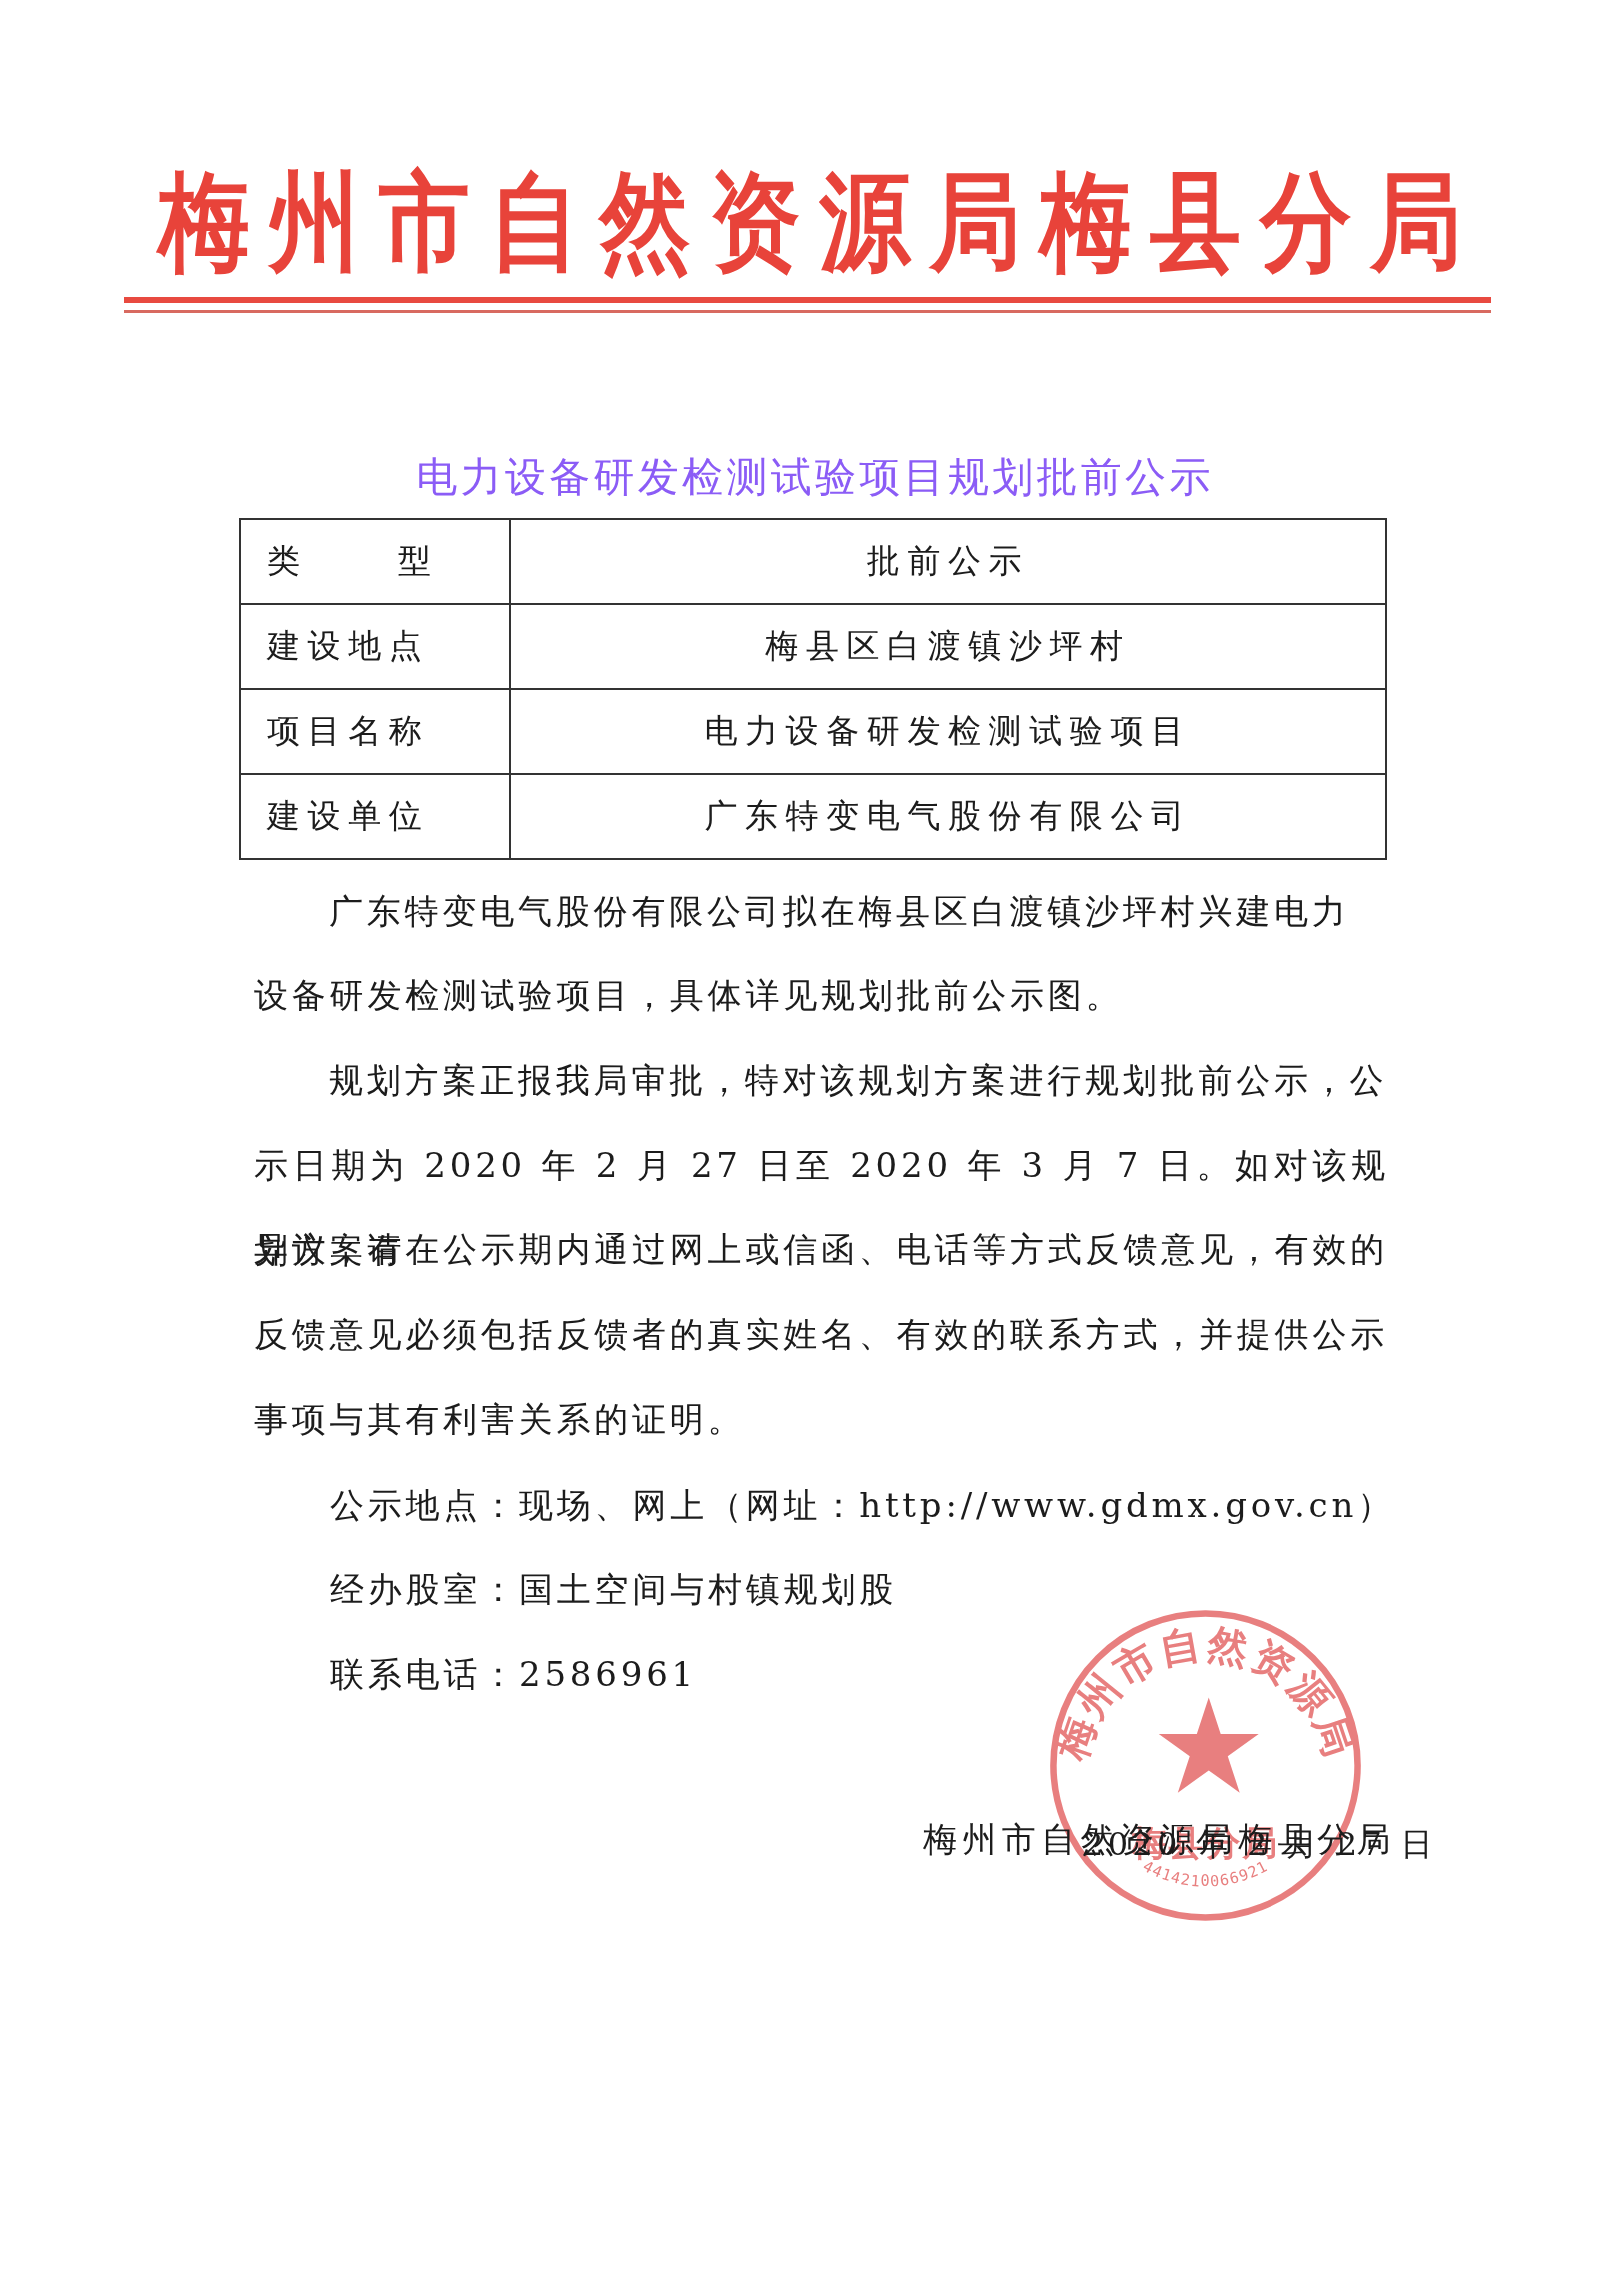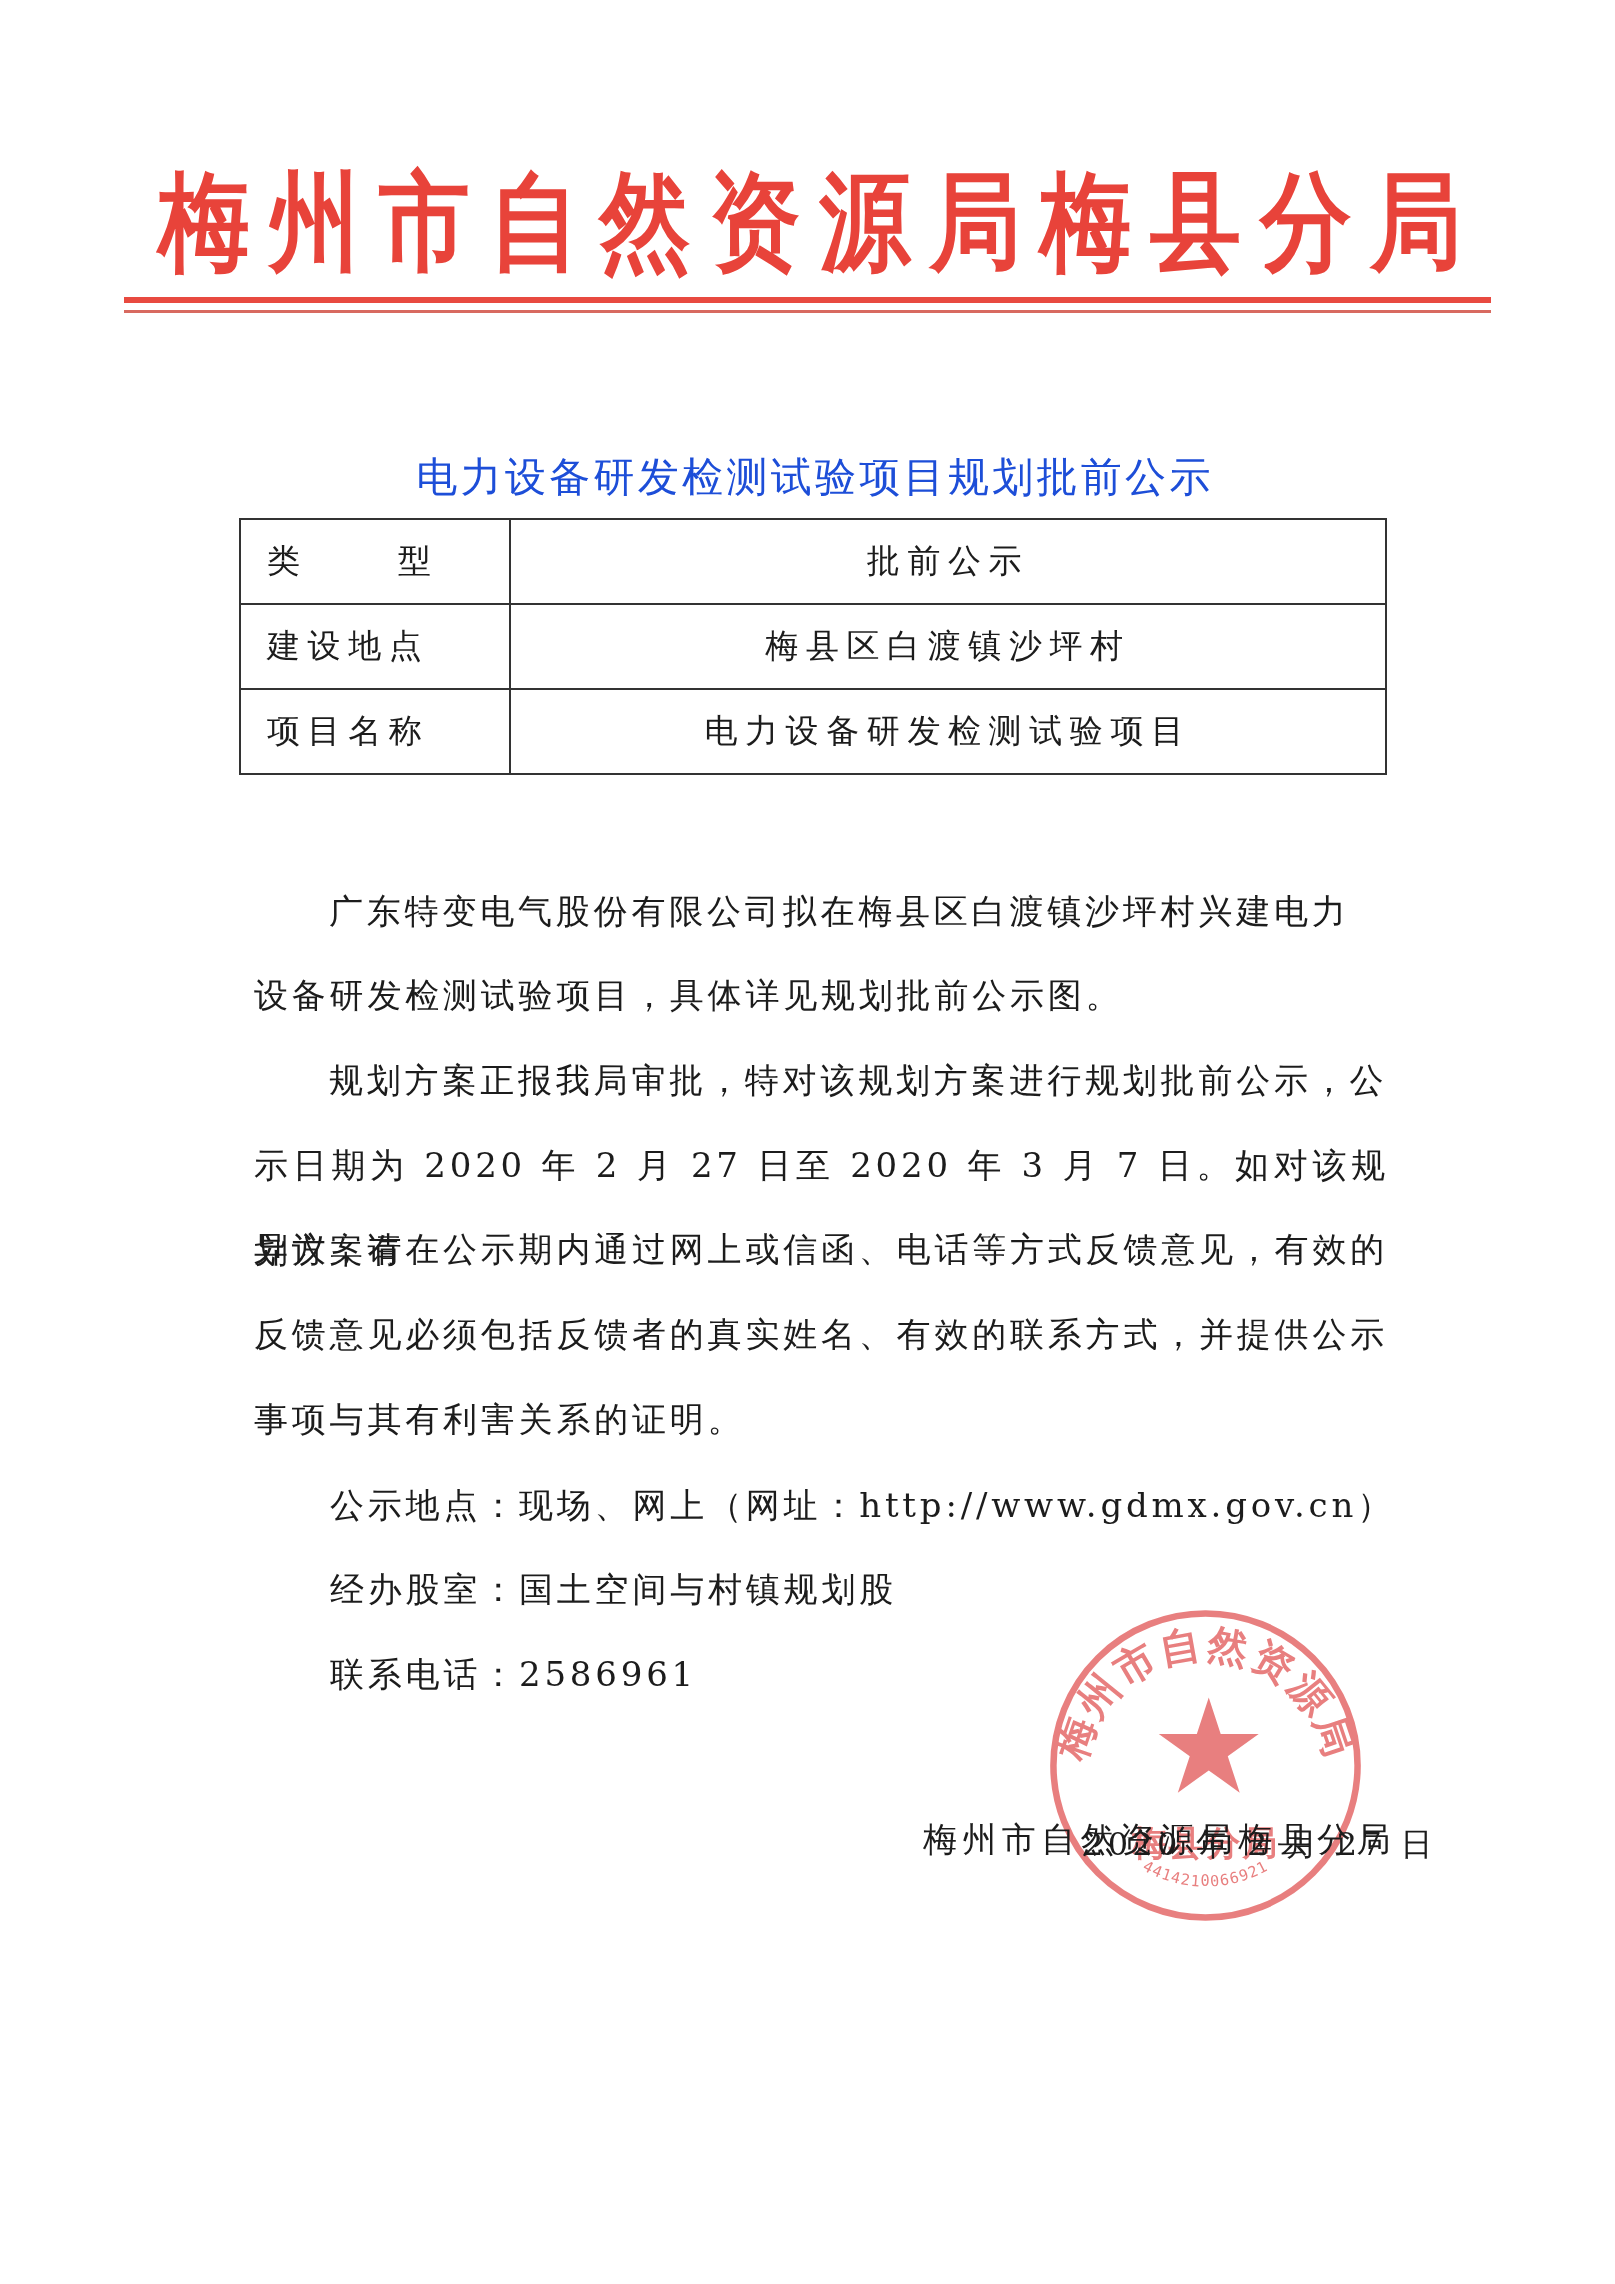--- a/index.html
+++ b/index.html
@@ -13,21 +13,21 @@
   .letterhead span { display:inline-block; width:92px; text-align:center;
     font-family:"DejaVu Sans","Liberation Sans",sans-serif; font-weight:bold;
     font-size:91px; line-height:119px; color:#e8433a;
     transform:scaleY(1.18); }
   .rule-thick { left:124px; top:297px; width:1367px; height:6px; background:#e84a40; }
   .rule-thin  { left:124px; top:310px; width:1367px; height:2.7px; background:#d86a60; }
 
   
   .doc-title { left:413px; top:451px; width:804px; text-align:center;
     font-family:"DejaVu Sans","Liberation Sans",sans-serif; font-size:41px;
-    line-height:52px; letter-spacing:3.3px; color:#1d4ed8; }
+    line-height:52px; letter-spacing:3.3px; color:#8b5cf6; }
 
   
   .info-table { left:239px; top:518px; width:1148px; border-collapse:collapse;
     border:2.7px solid #2a2a2a; }
   .info-table td { height:83px; border:2.2px solid #333; padding:0;
     font-size:33px; letter-spacing:7.6px; vertical-align:middle; }
   .info-table td.key { width:242px; padding-left:26px; text-align:left; }
   .info-table td.key.spread { letter-spacing:0; }
   .info-table td.key.spread span.gap { display:inline-block; width:98px; }
   .info-table td.val { text-align:center; }
@@ -73,20 +73,24 @@
     <td class="val">批前公示</td>
   </tr>
   <tr>
     <td class="key">建设地点</td>
     <td class="val">梅县区白渡镇沙坪村</td>
   </tr>
   <tr>
     <td class="key">项目名称</td>
     <td class="val">电力设备研发检测试验项目</td>
   </tr>
+  <tr>
+    <td class="key">建设单位</td>
+    <td class="val">广东特变电气股份有限公司</td>
+  </tr>
 </tbody>
   </table>
 
 <div class="abs para" style="top:869px;"><span class="ind"></span><span>广东特变电气股份有限公司拟在梅县区白渡镇沙坪村兴建电力</span></div>
 <div class="abs para" style="top:953px;">设备研发检测试验项目，具体详见规划批前公示图。</div>
 <div class="abs para" style="top:1038px;"><span class="ind"></span><span>规划方案正报我局审批，特对该规划方案进行规划批前公示，公</span></div>
 <div class="abs para" style="top:1123px;">示日期为 2020 年 2 月 27 日至 2020 年 3 月 7 日。如对该规划方案有</div>
 <div class="abs para" style="top:1207px;">异议，请在公示期内通过网上或信函、电话等方式反馈意见，有效的</div>
 <div class="abs para" style="top:1292px;">反馈意见必须包括反馈者的真实姓名、有效的联系方式，并提供公示</div>
 <div class="abs para" style="top:1377px;">事项与其有利害关系的证明。</div>

